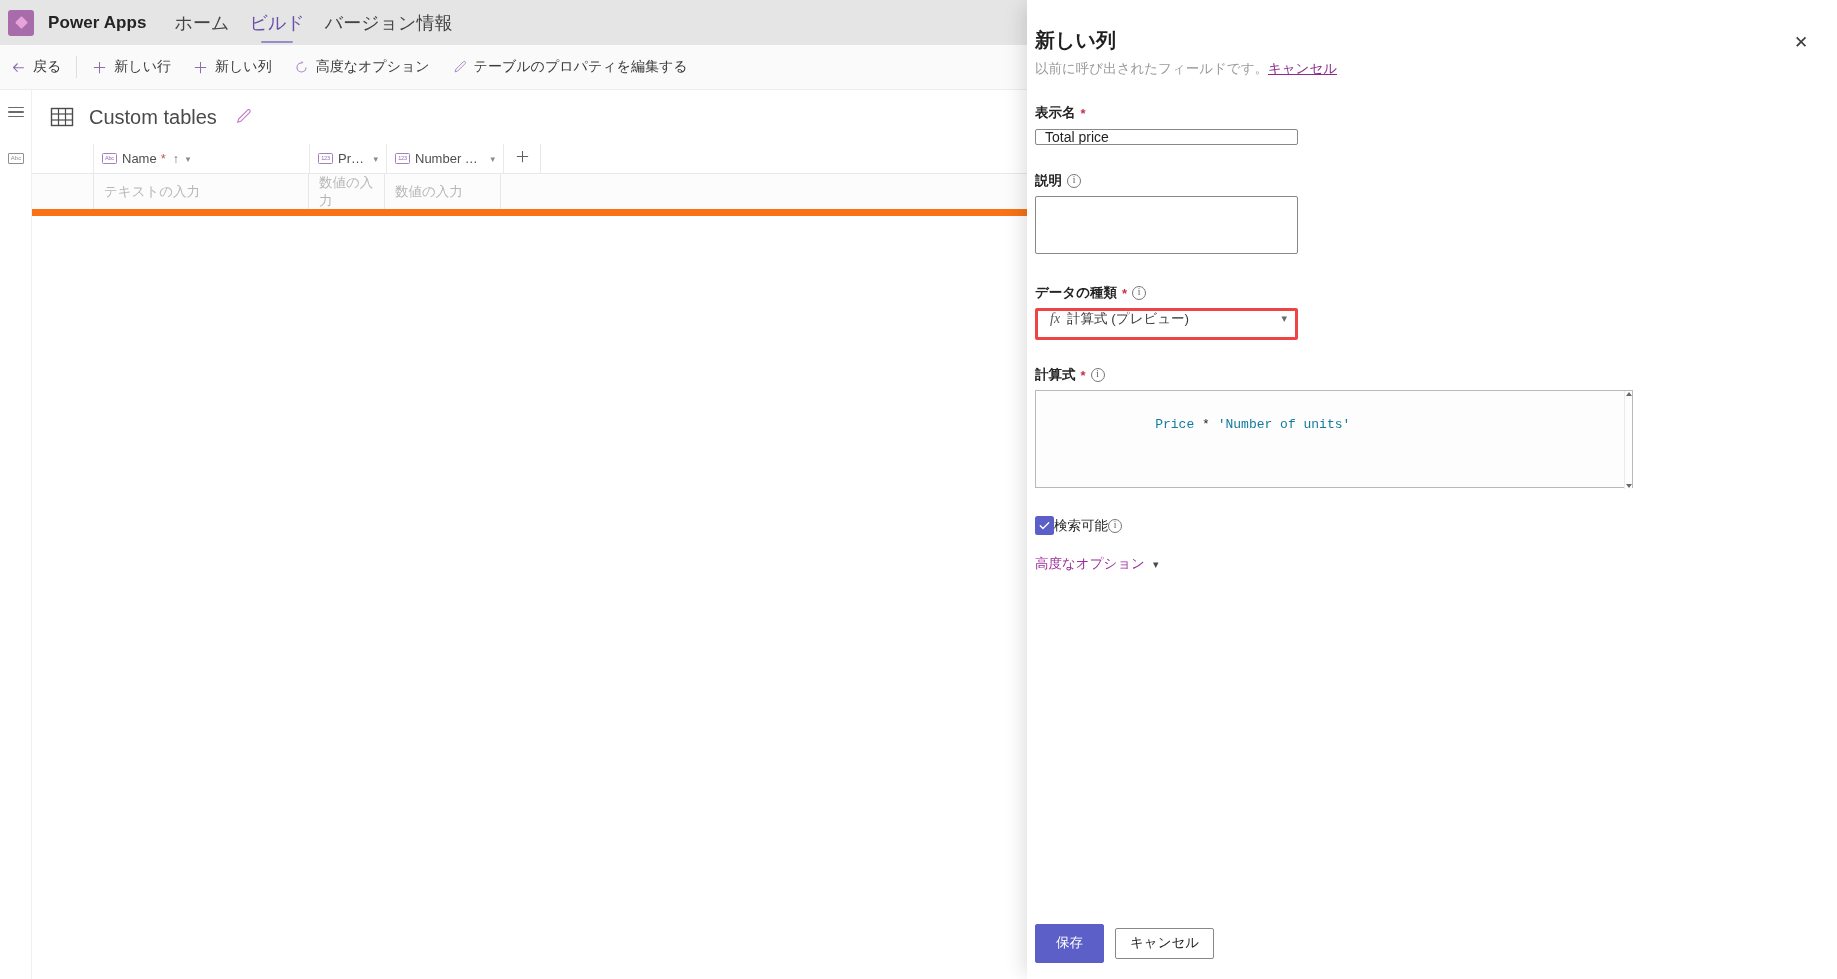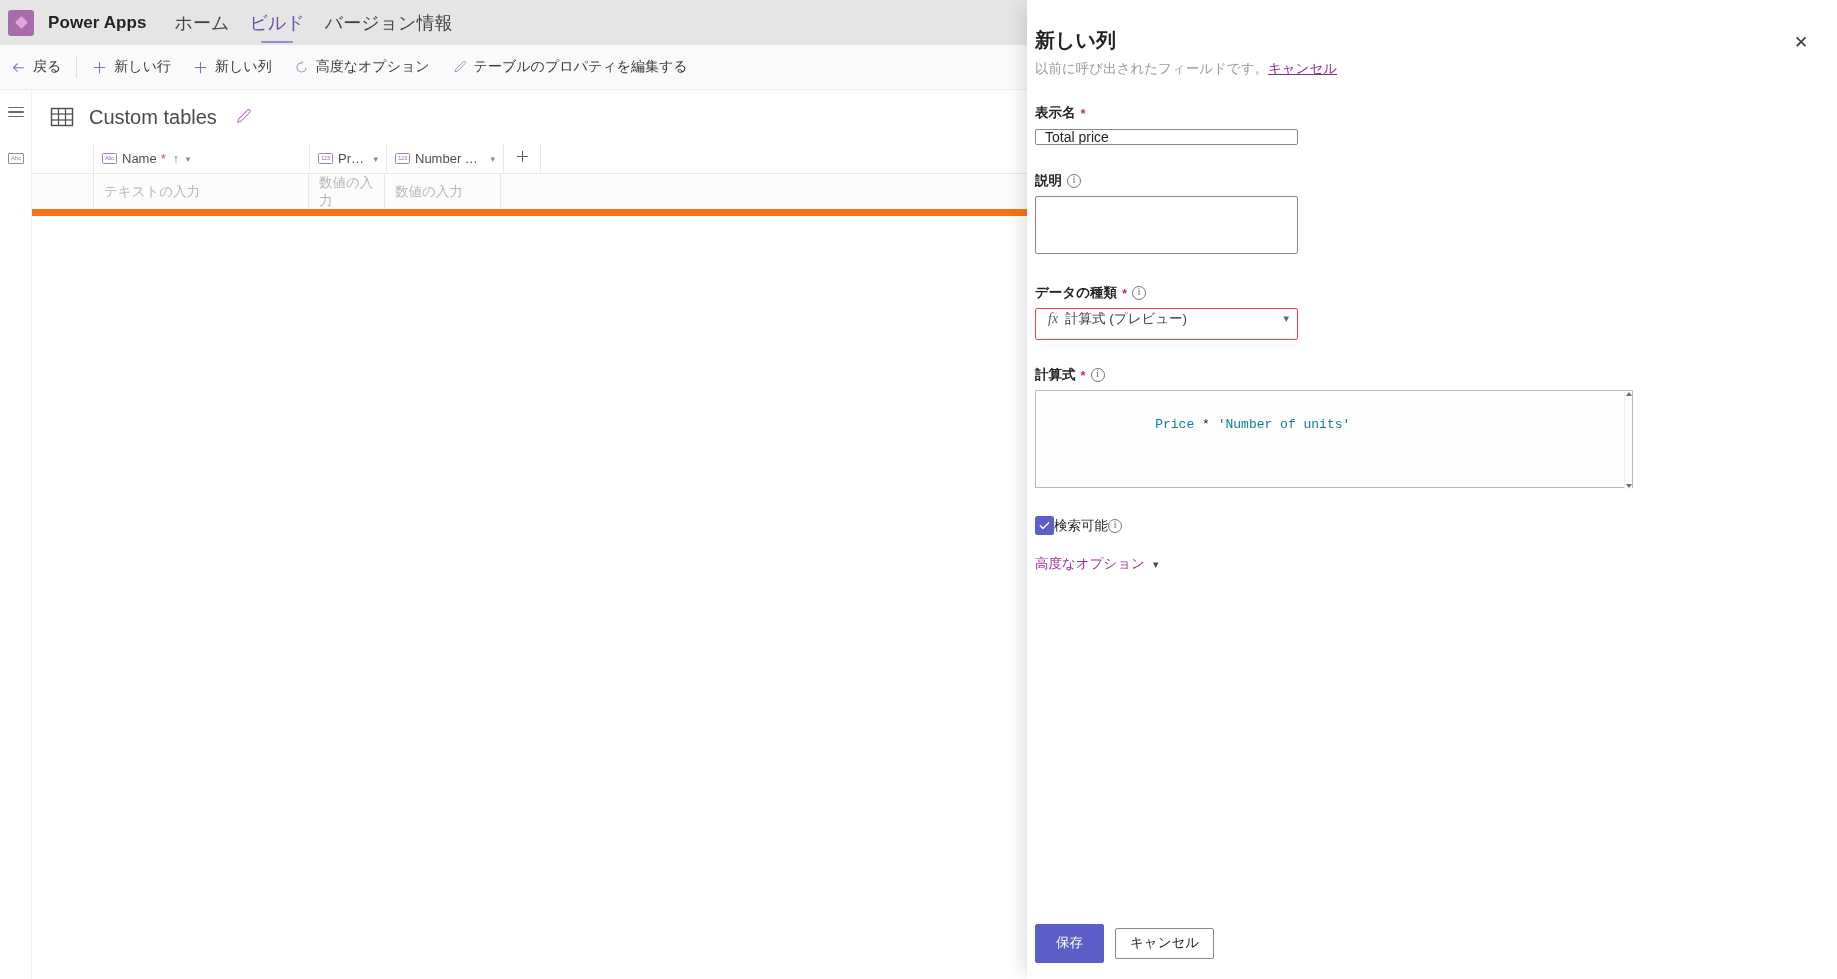--- a/index.html
+++ b/index.html
@@ -234,21 +234,21 @@
   .txt-input::placeholder { color:#8a8a8a; }
   .txt-area {
     width:263px; height:58px;
     border:1px solid #8a8886; border-radius:2px;
     background:#fff; resize:none;
     font-size:14px; color:#1f1f1f; padding:6px 9px;
     font-family:"Liberation Sans", sans-serif; outline:none;
   }
   .dropdown {
     width:263px; height:32px;
-    border:1px solid #ef4444; border-radius:2px;
+    border:3px solid #ef4444; border-radius:2px;
     background:#fff;
     display:flex; align-items:center;
     padding:0 8px 11px 12px;
     cursor:pointer;
   }
   .dd-fx {
     font-family:"Liberation Serif", serif;
     font-style:italic; font-size:14px; color:#5a5a5a;
     margin-right:7px;
   }

